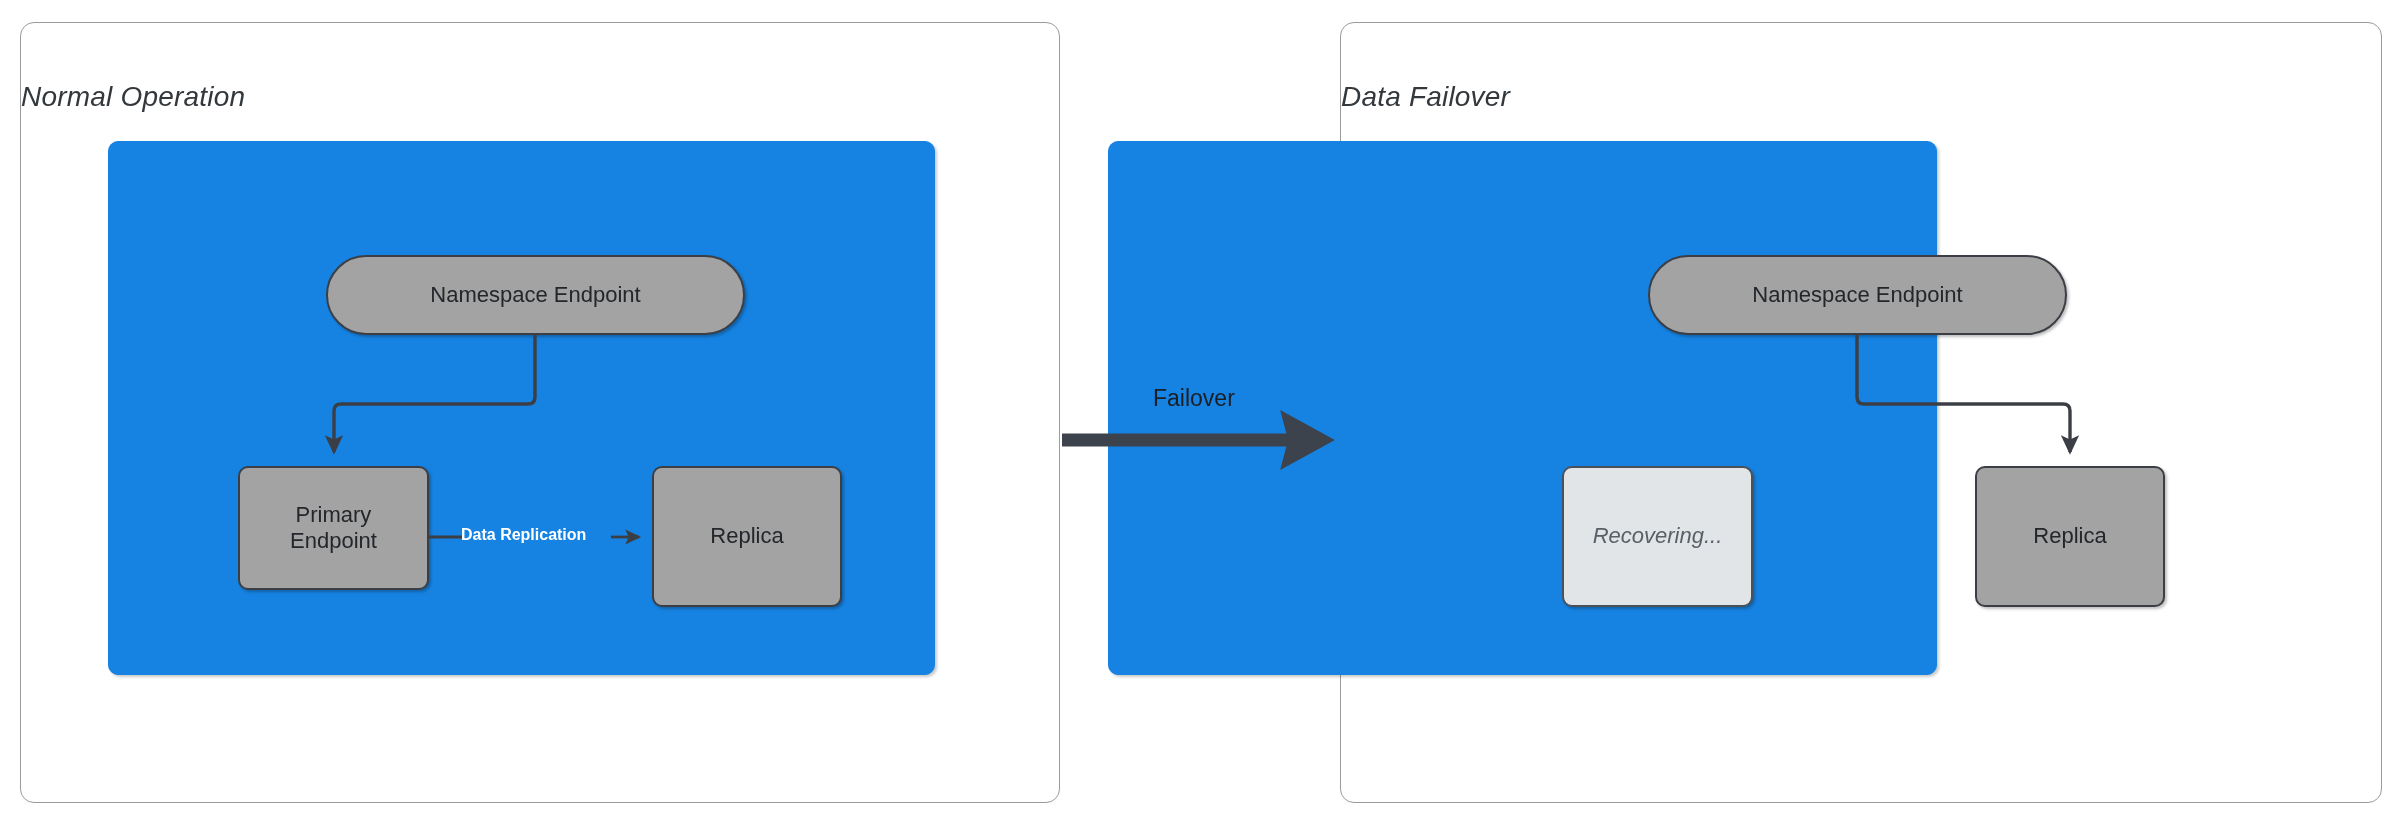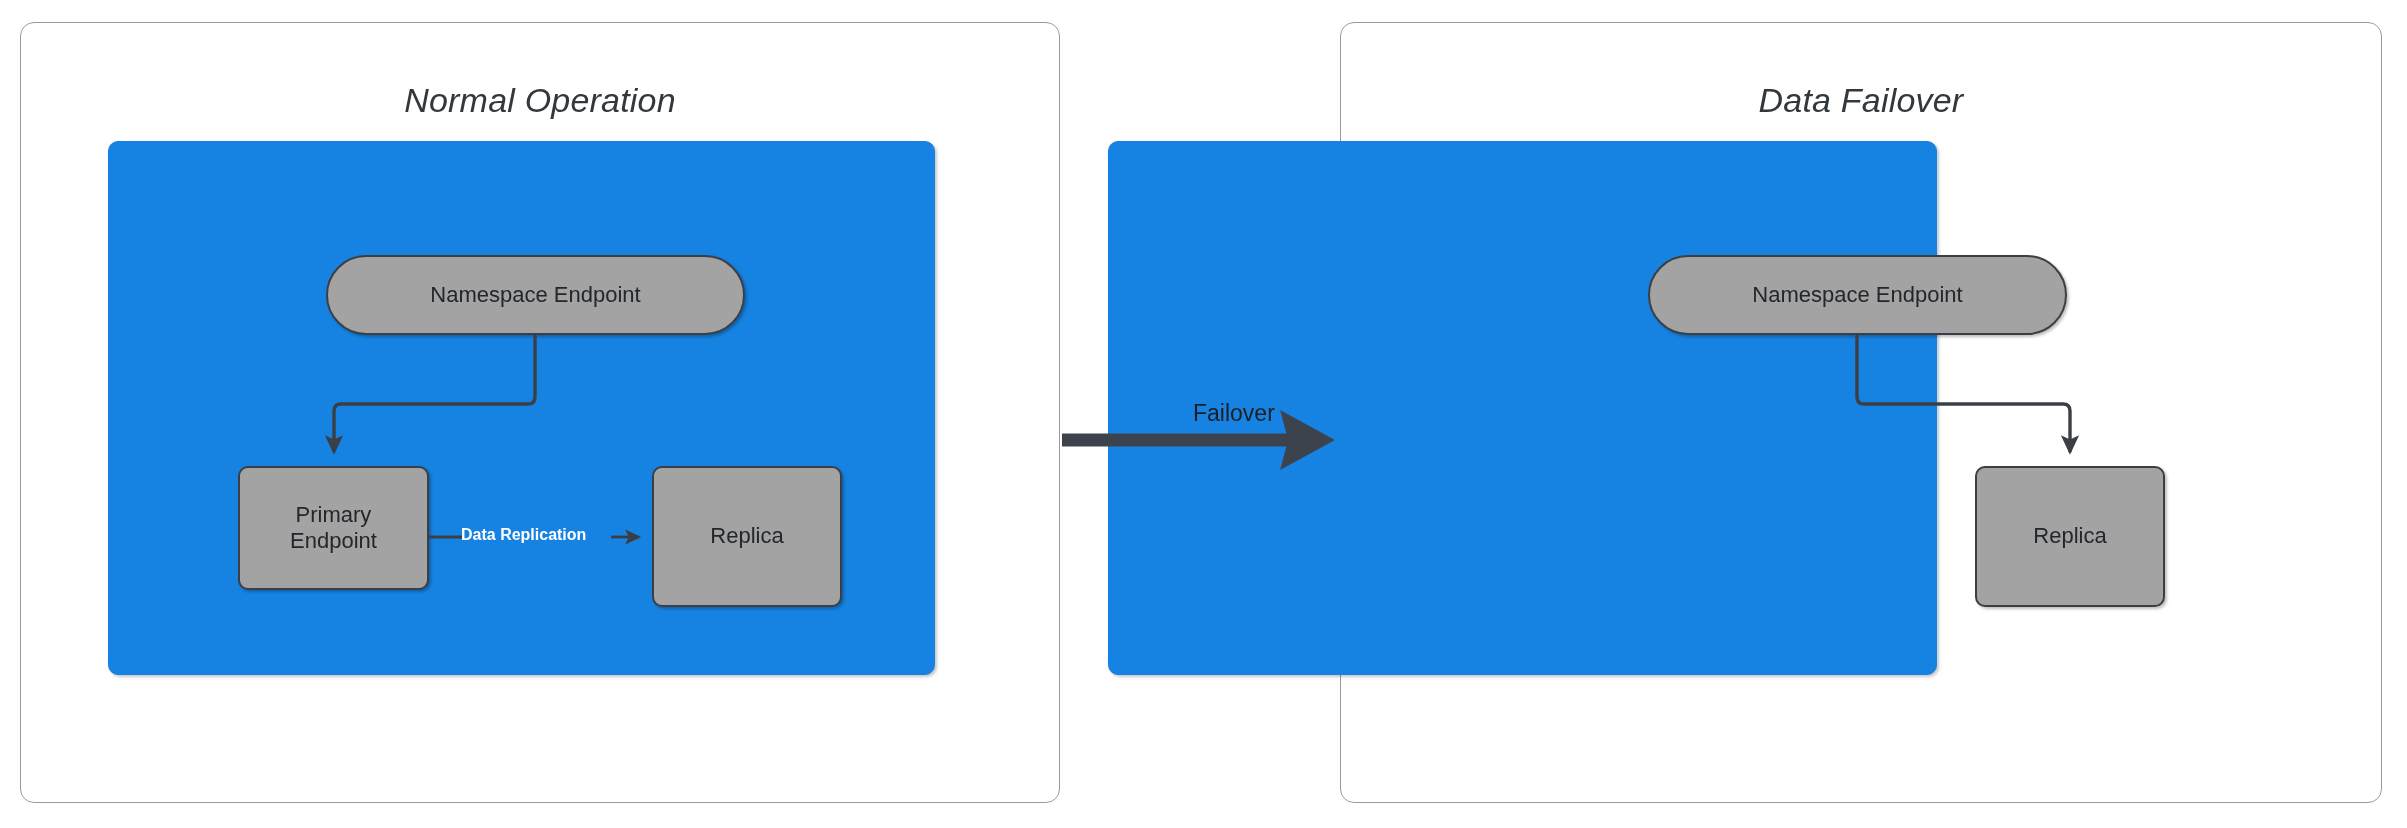--- a/index.html
+++ b/index.html
@@ -31,23 +31,23 @@
     border-radius: 14px;
   }
   .panel.left  { left: 20px;   top: 22px; width: 1040px; height: 781px; }
   .panel.right { left: 1340px; top: 22px; width: 1042px; height: 781px; }
 
   .panel-title {
     position: absolute;
     left: 0;
     right: 0;
     top: 58px;
-    text-align: center;
+    text-align: left;
     font-style: italic;
-    font-size: 34px;
+    font-size: 28px;
     color: #33383d;
     letter-spacing: 0.2px;
     white-space: nowrap;
   }
 
   
   .cluster {
     position: absolute;
     box-sizing: border-box;
     background: #1683e2;
@@ -121,21 +121,21 @@
     font-weight: bold;
     color: #ffffff;
     white-space: nowrap;
   }
   .edge-label.plain {
     font-weight: normal;
     color: #1b1f23;
     font-size: 23px;
   }
   .lbl-datarep { left: 461px; top: 526px; }
-  .lbl-failover { left: 1153px; top: 400px; margin-left: 40px; }
+  .lbl-failover { left: 1153px; top: 385px; }
 </style>
 </head>
 <body>
 
 <div id="stage">
 
   <div class="panel left">
     <div class="panel-title">Normal Operation</div>
   </div>
 
@@ -155,20 +155,21 @@
   <div class="edge-label lbl-datarep">Data Replication</div>
 
   <div class="panel right">
     <div class="panel-title">Data Failover</div>
   </div>
 
   <div class="cluster right"></div>
 
   <div class="node pill n-endpoint-r">Namespace Endpoint</div>
 
+  <div class="node rect ghost n-recover-r">Recovering...</div>
 
   <div class="node rect n-replica-r">Replica</div>
 
   <div class="edge-label plain lbl-failover">Failover</div>
 
   <svg class="edges" viewBox="0 0 2407 828" xmlns="http://www.w3.org/2000/svg">
     <defs>
       <marker id="arrow-sm" viewBox="0 0 12 12" refX="9.5" refY="6" markerWidth="6.2" markerHeight="6.2" orient="auto-start-reverse">
         <path d="M 0 0.8 L 11 6 L 0 11.2 L 2.4 6 Z" fill="#3b3f45"></path>
       </marker>

